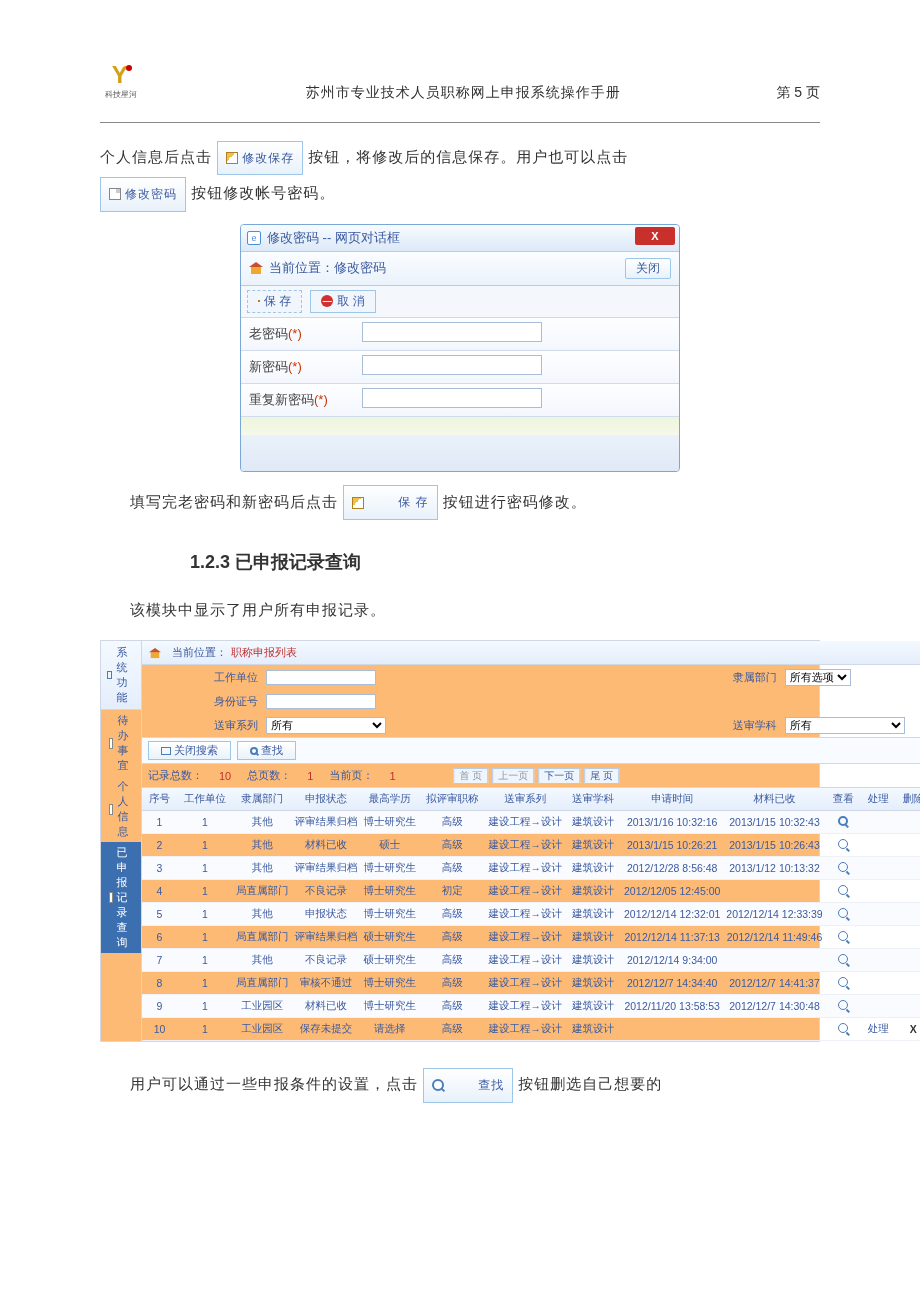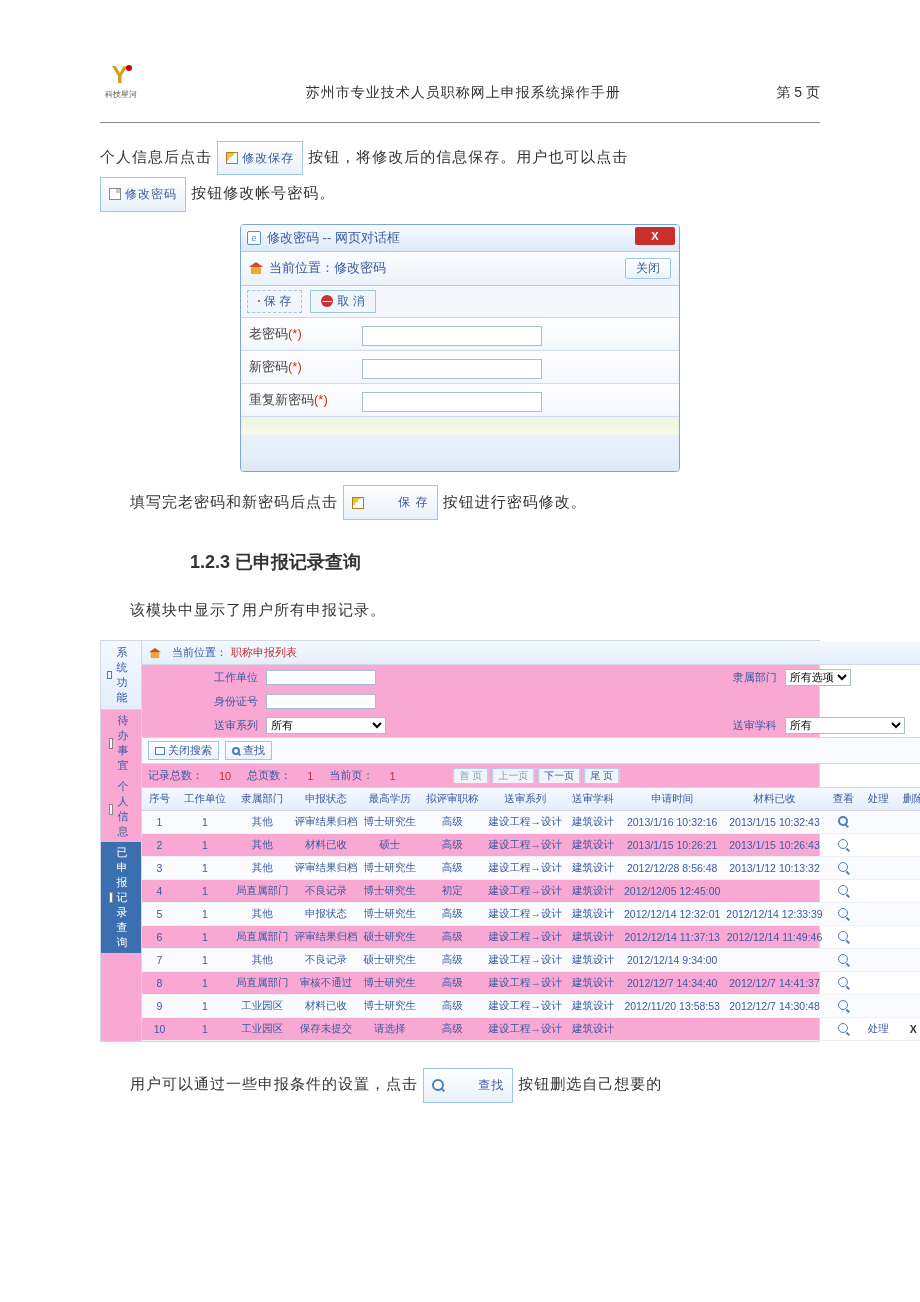--- a/index.html
+++ b/index.html
@@ -140,21 +140,21 @@
   .dialog-toolbar{
     display:flex;gap:8px;padding:4px 6px;background:#f4f8fd;border-bottom:1px solid #cdd9e9;
   }
   .toolbtn{
     border:1px dashed #9ec6e8;background:#f0f6fc;padding:2px 10px;font-size:12px;
     display:flex;align-items:center;gap:4px;color:#3b5aa0;
   }
   .toolbtn.solid{border-style:solid;}
   .red-circle{width:12px;height:12px;border-radius:50%;background:#d03030;display:inline-flex;align-items:center;justify-content:center;color:#fff;font-size:9px;font-weight:bold;}
   .form-row{
-    display:flex;align-items:flex-end;border-bottom:1px solid #d0dcec;
+    display:flex;align-items:flex-start;border-bottom:1px solid #d0dcec;
     background: linear-gradient(#fefeff, #f3f7fd);
   }
   .form-row .lbl{
     width:115px;padding:7px 8px;font-size:13px;color:#444;
   }
   .form-row .lbl .star{color:#cc3300;}
   .form-row .fld{flex:1;padding:4px 6px;}
   .form-row .fld input{
     width:180px;height:20px;border:1px solid #a8bed8;background:#fff;
   }
@@ -164,21 +164,21 @@
     font-size: 18px;
     font-weight: bold;
     margin: 30px 0 18px 90px;
   }
   
   .panel {
     display:flex;
     border:1px solid #cfd8e4;
     font-size:11px;
     color:#3b5aa0;
-    background:#f9a8d4;
+    background:#fdba74;
     margin-top:12px;
   }
   .panel-left{
     width:100px;border-right:1px solid #cfd8e4;
   }
   .panel-left-h{
     background:linear-gradient(#f4f9ff,#e4eefb);padding:4px 6px;border-bottom:1px solid #cfd8e4;
     display:flex;align-items:center;gap:4px;
   }
   .box-ico{width:10px;height:8px;border:1px solid #4a7dbb;display:inline-block;}
@@ -189,21 +189,21 @@
   .bc-row{background:linear-gradient(#f4f9ff,#e4eefb);padding:4px 6px;border-bottom:1px solid #cfd8e4;display:flex;align-items:center;gap:4px;}
   .bc-row .home-ico{transform:scale(0.85);}
   .bc-row .red{color:#c03030;}
   .filter-area{padding:0;border-bottom:1px solid #cfd8e4;}
   .filter-row{display:flex;align-items:center;height:24px;}
   .filter-row .cell{display:flex;align-items:center;gap:4px;font-size:11px;padding:0 4px;}
   .ta-r{justify-content:flex-end;text-align:right;}
   .filter-row input[type=text]{border:1px solid #a8bed8;height:15px;width:110px;}
   .filter-row select{border:1px solid #a8bed8;height:17px;font-size:11px;background:#fff;}
   .toolbar-row{padding:3px 6px;display:flex;gap:6px;border-bottom:1px solid #cfd8e4;background:#f8fbff;}
-  .mini-btn{border:1px solid #9ec6e8;background:linear-gradient(#fff,#eaf2fb);padding:1px 6px;font-size:11px;display:flex;align-items:center;gap:3px;color:#3b5aa0;}
+  .mini-btn{border:1px solid #9ec6e8;background:linear-gradient(#fff,#eaf2fb);padding:1px 12px;font-size:11px;display:flex;align-items:center;gap:3px;color:#3b5aa0;}
   .stats-row{display:flex;align-items:center;padding:4px 6px;gap:16px;border-bottom:1px solid #cfd8e4;}
   .stats-row .lbl{color:#3b5aa0;}
   .stats-row .val{color:#c03030;}
   .pager{display:flex;gap:4px;margin-left:auto;margin-right:auto;position:absolute;left:50%;transform:translateX(-50%);}
   .stats-row{position:relative;}
   .pg-btn{border:1px solid #b6cbe4;background:#f0f5fc;padding:0 5px;font-size:10px;color:#8899aa;}
   .pg-btn.act{color:#3b5aa0;}
   .grid{width:100%;border-collapse:collapse;font-size:10.5px;}
   .grid th{background:linear-gradient(#f4f9ff,#e4eefb);color:#3b5aa0;font-weight:normal;padding:4px 7px;border-bottom:1px solid #cfd8e4;text-align:center;white-space:nowrap;}
   .grid td{padding:4px 3px;border-bottom:1px solid #eef2f8;text-align:center;color:#3b5aa0;white-space:nowrap;}

